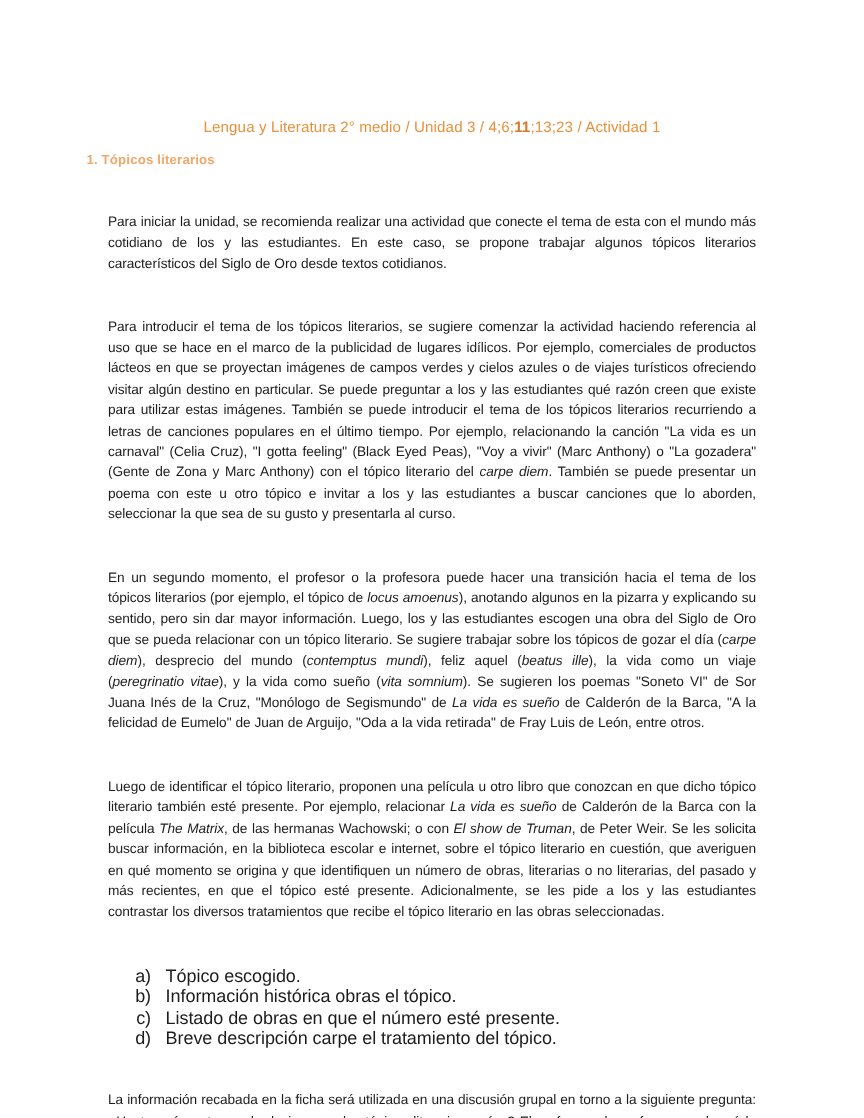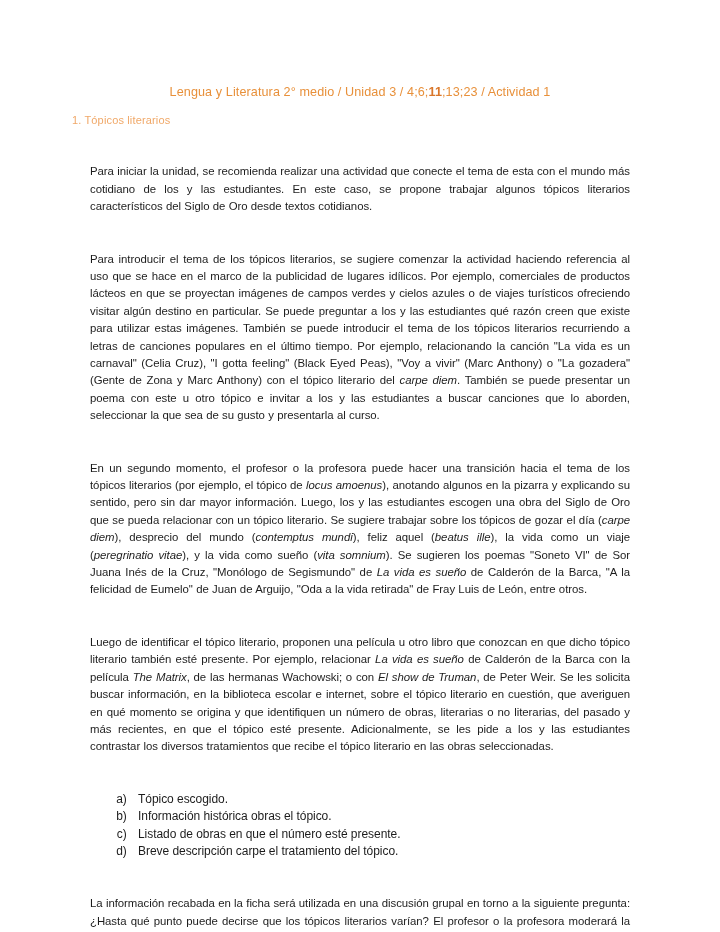--- a/index.html
+++ b/index.html
@@ -12,63 +12,63 @@
     height: 932px;
     overflow: hidden;
     font-family: "Liberation Sans", sans-serif;
     color: #1a1a1a;
     -webkit-font-smoothing: antialiased;
   }
   .page {
     width: 720px;
     height: 700px;
     box-sizing: border-box;
-    padding: 2px 72px 0 72px;
+    padding: 16px 72px 0 72px;
     position: relative;
   }
   .doc-title {
     margin: 0;
     padding-top: 82px;
     text-align: center;
     font-size: 12.6px;
     font-weight: normal;
     color: #e8903a;
     letter-spacing: 0.1px;
     line-height: 1.3;
   }
   .doc-title .unit-bold {
     font-weight: bold;
     color: #d9762a;
   }
   .section-heading {
     margin: 0;
     padding-top: 14px;
     font-size: 11px;
-    font-weight: normal;
+    font-weight: bold;
     color: #f0a868;
     letter-spacing: 0.15px;
   }
   p.body-text {
     margin: 18px;
     padding-top: 17px;
     font-size: 11.4px;
     line-height: 17.4px;
     text-align: justify;
     color: #1c1c1c;
     letter-spacing: -0.05px;
     word-spacing: 0.2px;
   }
   p.body-text.first {
     padding-top: 19px;
   }
   ol.elements-list {
     margin: 0;
     padding: 17px 0 0 58px;
     list-style-type: lower-alpha;
-    font-size: 12px;
+    font-size: 15px;
     line-height: 17.4px;
     color: #1c1c1c;
   }
   ol.elements-list li {
     padding-left: 8px;
     letter-spacing: -0.05px;
   }
   ol.elements-list li::marker {
     content: counter(list-item, lower-alpha) ") ";
   }

